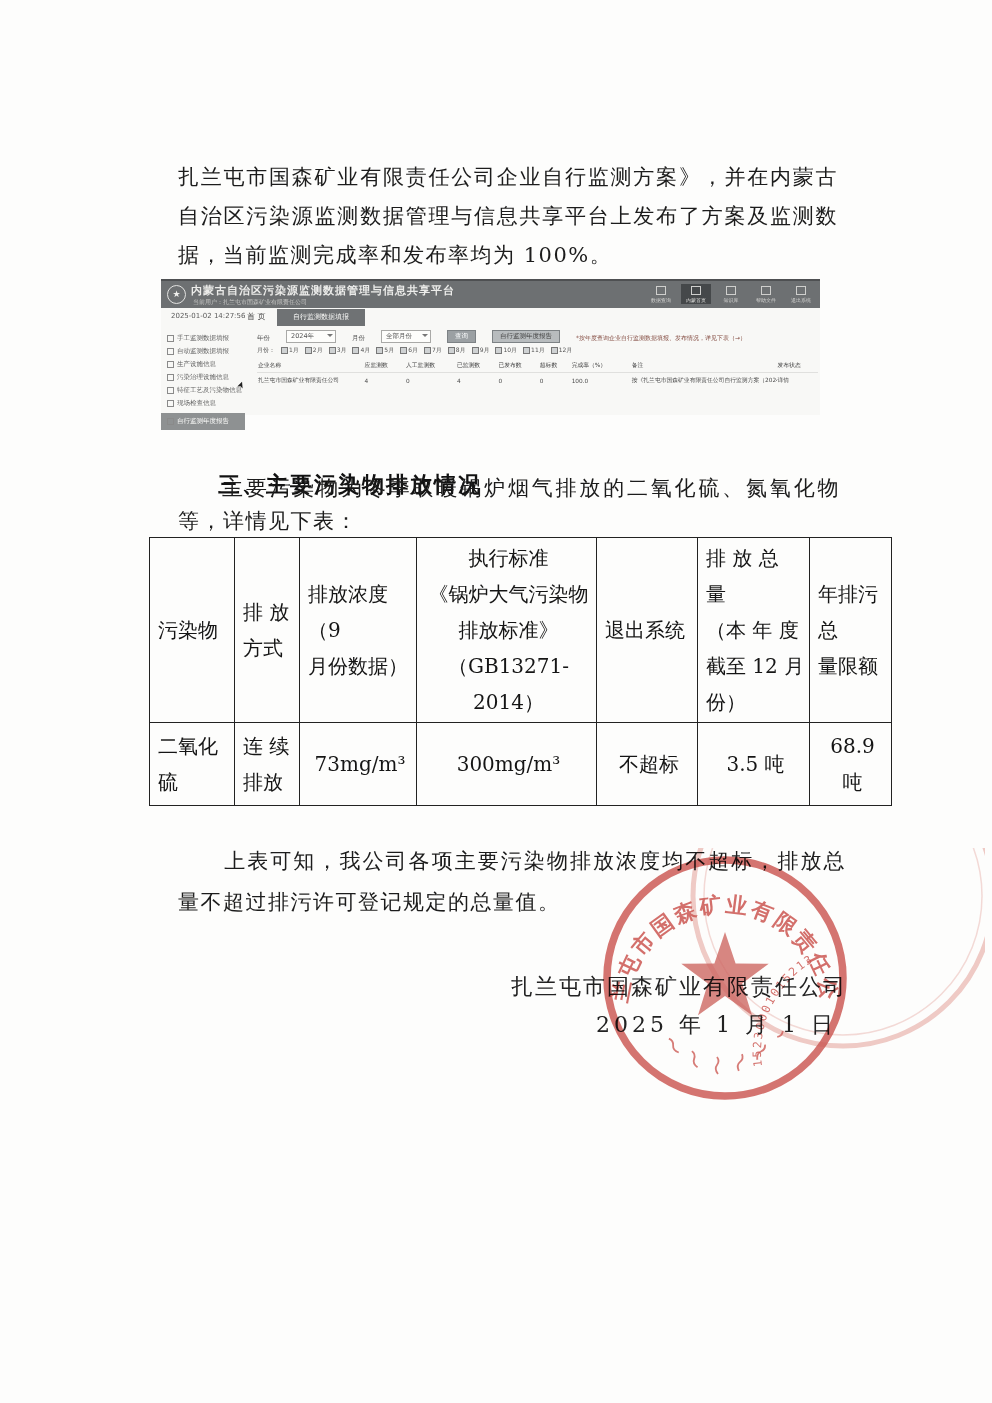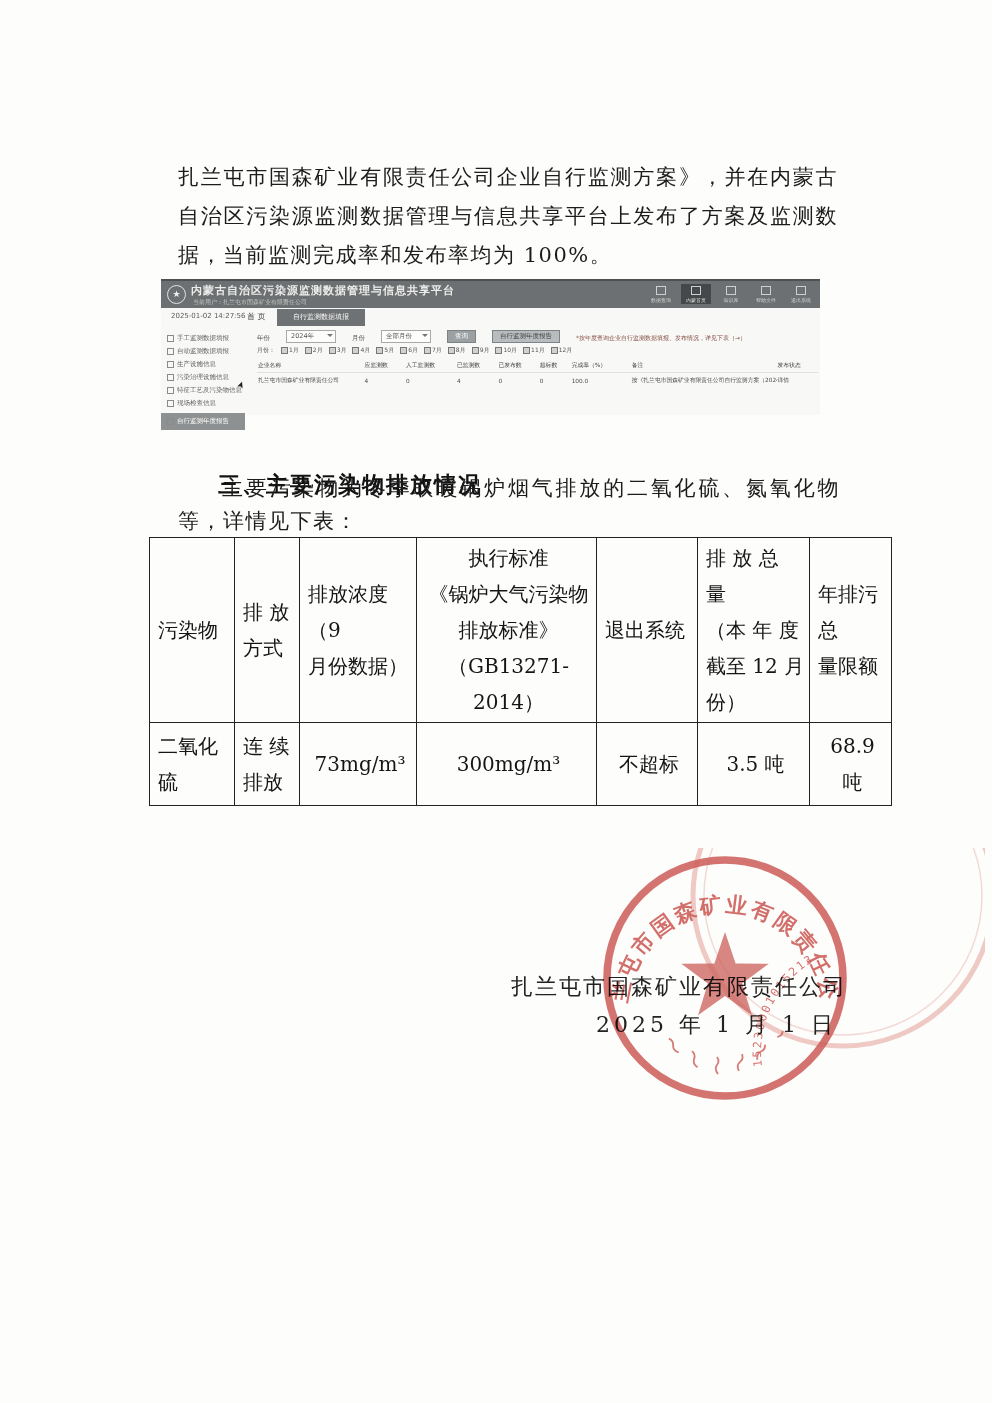--- a/index.html
+++ b/index.html
@@ -221,20 +221,21 @@
 排放</td>
       <td class="c">73mg/m³</td>
       <td class="c">300mg/m³</td>
       <td class="c">不超标</td>
       <td class="c">3.5 吨</td>
       <td class="c">68.9 吨</td>
     </tr>
   </tbody>
     </table>
 
+  <div class="para" id="para3">上表可知，我公司各项主要污染物排放浓度均不超标，排放总量不超过排污许可登记规定的总量值。</div>
 
   <div class="sig" id="sig-company">扎兰屯市国森矿业有限责任公司</div>
   <div class="sig" id="sig-date">2025 年 1 月 1 日</div>
 
   <div class="stamp-wrap">
     <svg width="410" height="262" viewBox="0 0 410 262">
       <defs>
         <path id="seal-text-arc" d="M 52,162 A 96,96 0 1 1 248,162" fill="none"></path>
         <path id="seal-code-arc" d="M 188,224 A 104,104 0 0 1 250,108" fill="none"></path>
       </defs>

